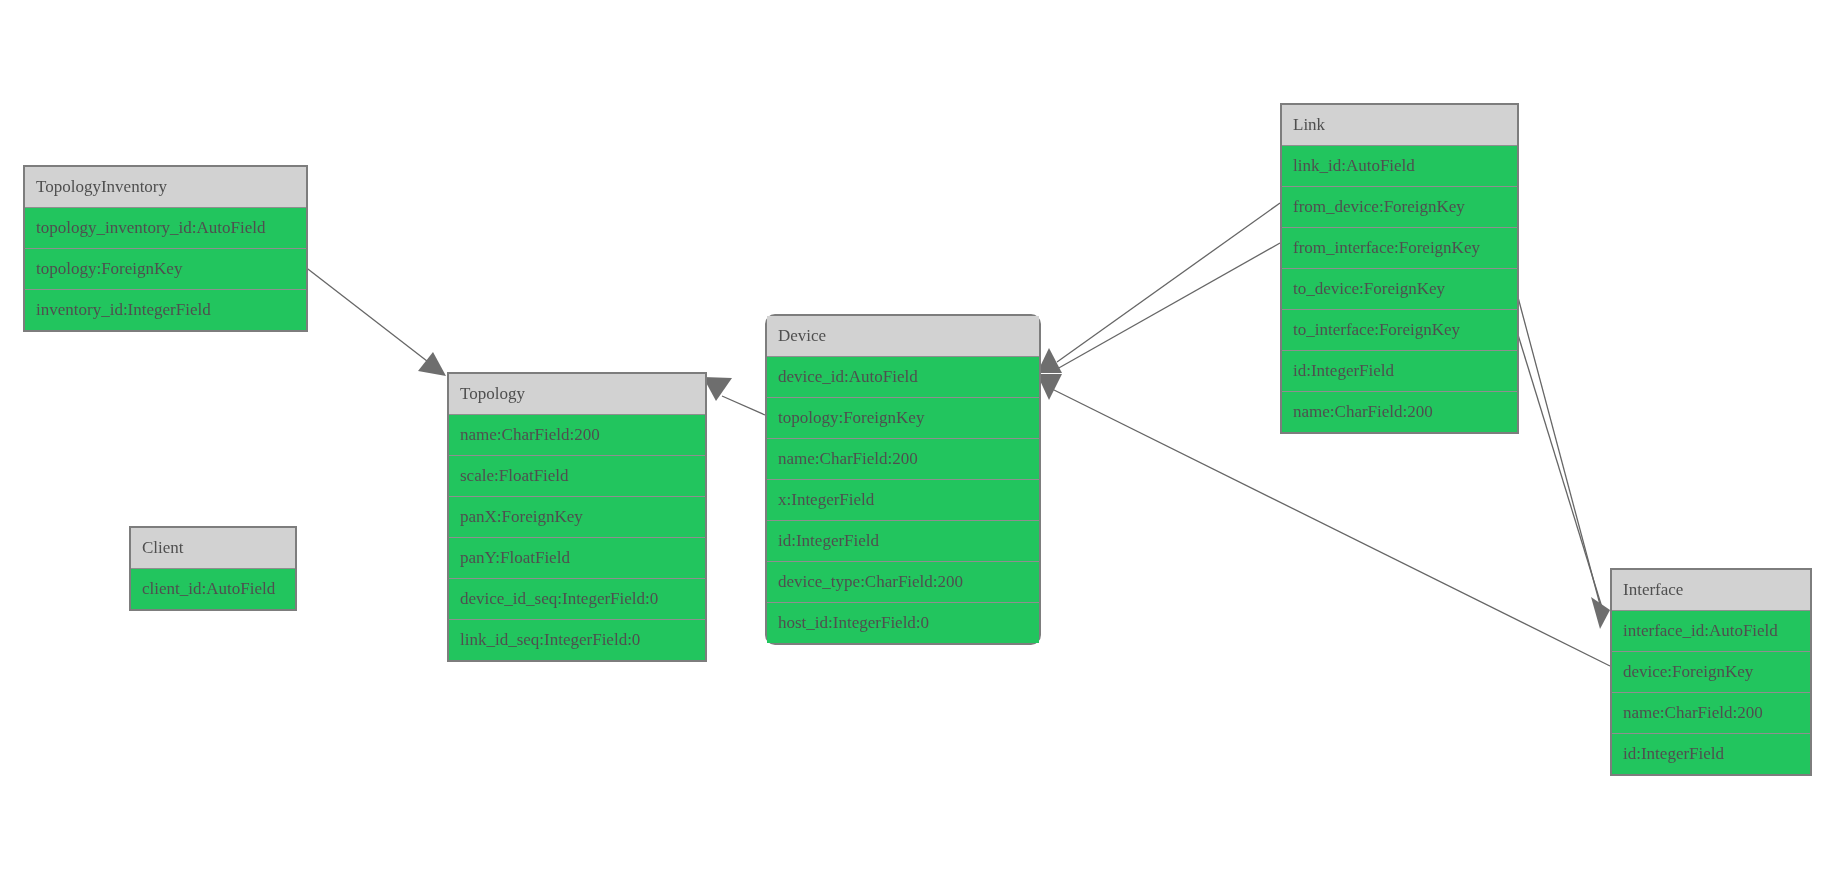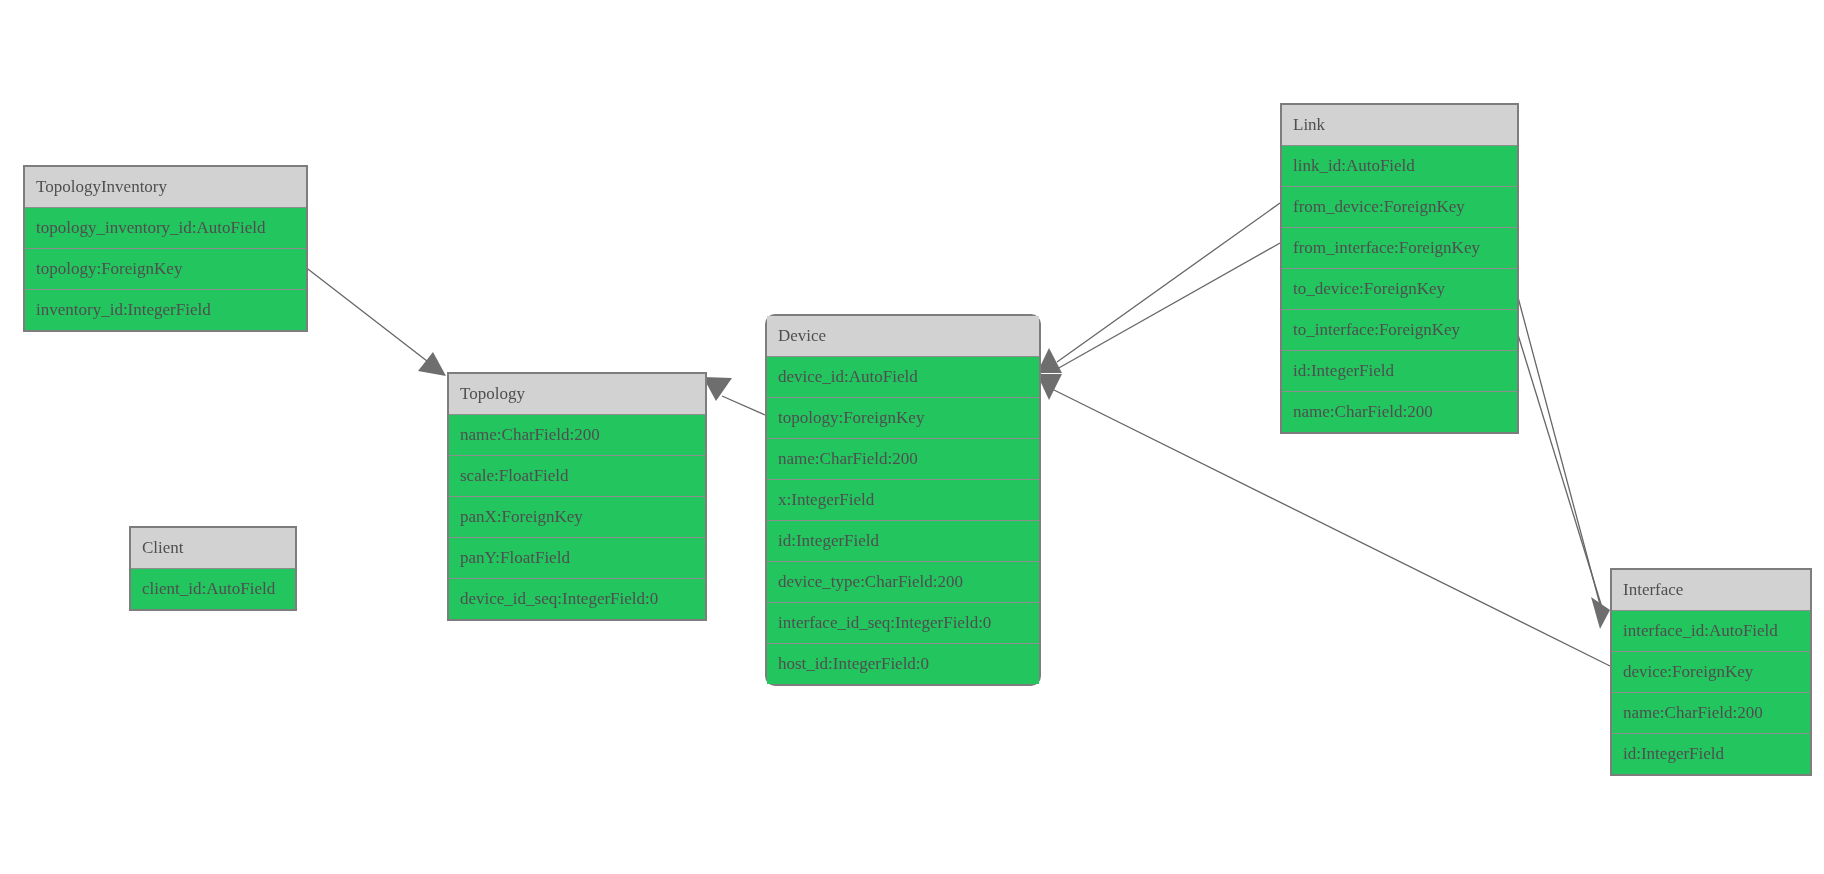--- a/index.html
+++ b/index.html
@@ -67,34 +67,34 @@
         <div class="db-row">topology:ForeignKey</div>
         <div class="db-row">inventory_id:IntegerField</div>
       </div>
       <div class="db-table" style="left: 447px; top: 324px; width: 256px; margin-top: 48px;">
         <div class="db-header">Topology</div>
         <div class="db-row">name:CharField:200</div>
         <div class="db-row">scale:FloatField</div>
         <div class="db-row">panX:ForeignKey</div>
         <div class="db-row">panY:FloatField</div>
         <div class="db-row">device_id_seq:IntegerField:0</div>
+        <div class="db-row">link_id_seq:IntegerField:0</div>
       </div>
       <div class="db-table" style="left: 81px; top: 526px; width: 164px; margin-left: 48px;">
         <div class="db-header">Client</div>
         <div class="db-row">client_id:AutoField</div>
       </div>
       <div class="db-table" style="left: 765px; top: 314px; width: 272px; border-radius: 10px;">
         <div class="db-header">Device</div>
         <div class="db-row">device_id:AutoField</div>
         <div class="db-row">topology:ForeignKey</div>
         <div class="db-row">name:CharField:200</div>
         <div class="db-row">x:IntegerField</div>
         <div class="db-row">id:IntegerField</div>
         <div class="db-row">device_type:CharField:200</div>
-        <div class="db-row">interface_id_seq:IntegerField:0</div>
         <div class="db-row">host_id:IntegerField:0</div>
       </div>
       <div class="db-table" style="left: 1280px; top: 103px; width: 235px;">
         <div class="db-header">Link</div>
         <div class="db-row">link_id:AutoField</div>
         <div class="db-row">from_device:ForeignKey</div>
         <div class="db-row">from_interface:ForeignKey</div>
         <div class="db-row">to_device:ForeignKey</div>
         <div class="db-row">to_interface:ForeignKey</div>
         <div class="db-row">id:IntegerField</div>

